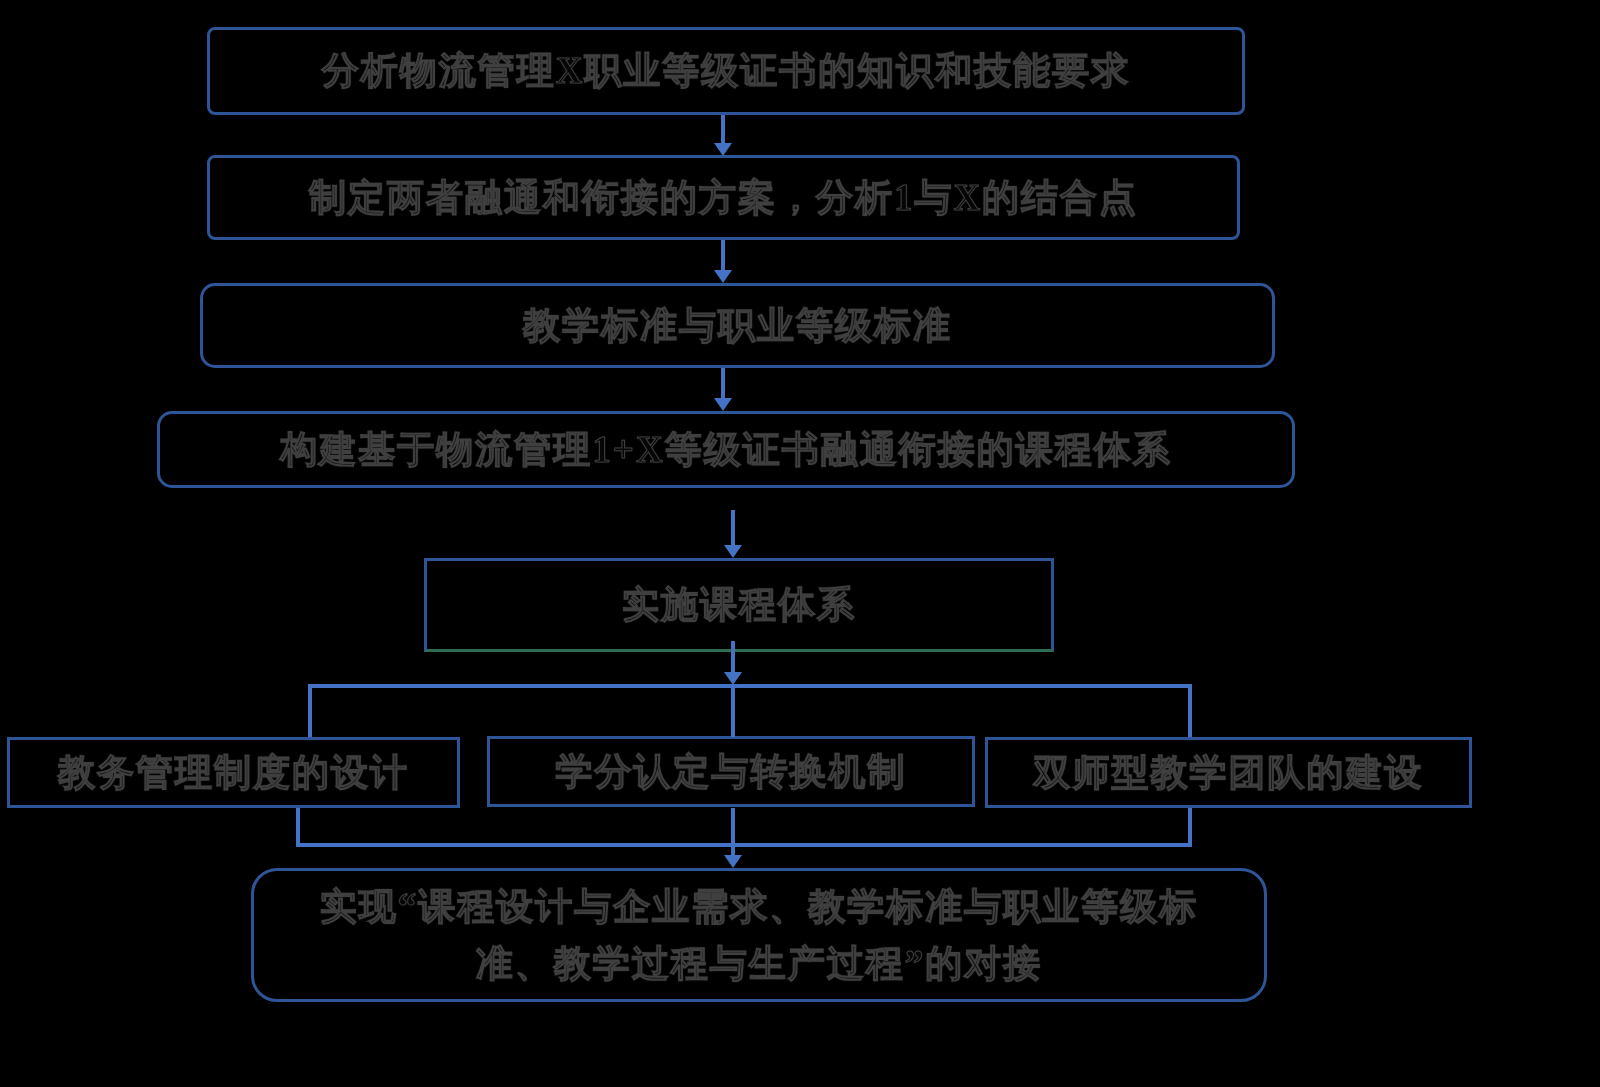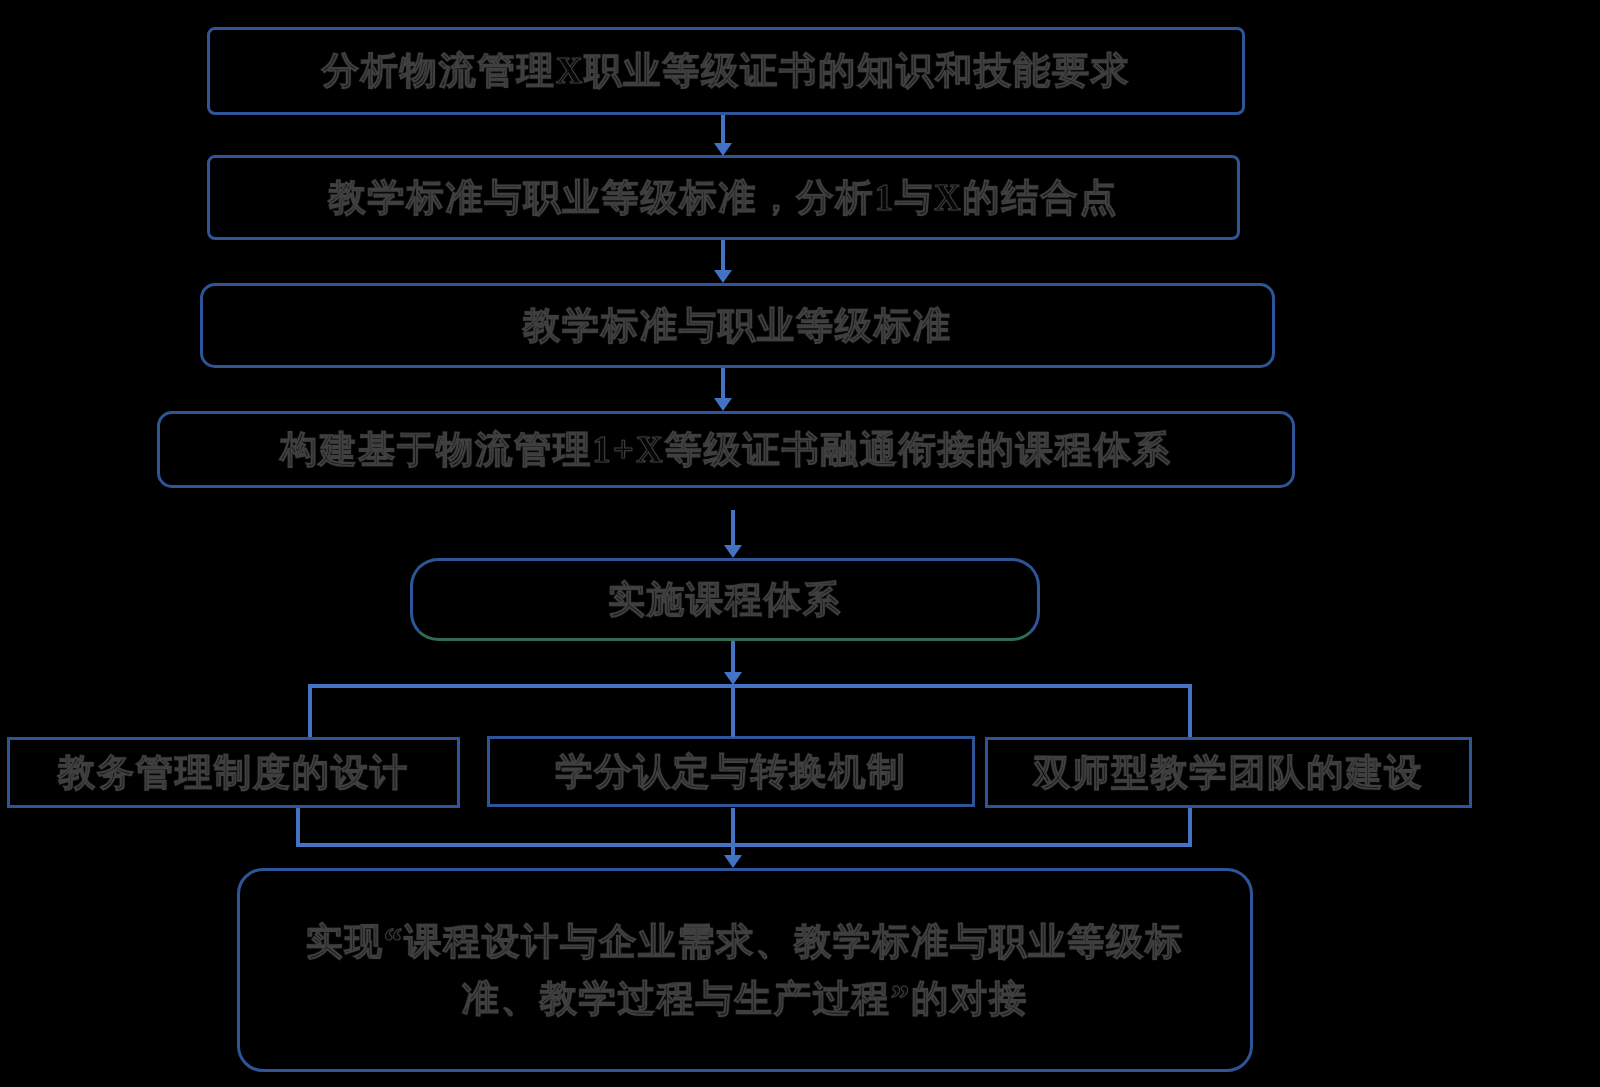--- a/index.html
+++ b/index.html
@@ -20,48 +20,48 @@
 </head>
 <body>
 
 <div class="stage">
 
   <div class="box r10" style="left:207px;top:27px;width:1038px;height:88px;">
     <div class="txt">分析物流管理X职业等级证书的知识和技能要求</div>
   </div>
 
   <div class="box r10" style="left:207px;top:155px;width:1033px;height:85px;">
-    <div class="txt">教学标准与职业等级标准，分析1与X的结合点</div>
+    <div class="txt">制定两者融通和衔接的方案，分析1与X的结合点</div>
   </div>
 
   <div class="box r14" style="left:200px;top:283px;width:1075px;height:85px;">
     <div class="txt">教学标准与职业等级标准</div>
   </div>
 
   <div class="box r14" style="left:157px;top:411px;width:1138px;height:77px;">
     <div class="txt">构建基于物流管理1+X等级证书融通衔接的课程体系</div>
   </div>
 
-  <div class="box greenedge" style="left:410px;top:558px;width:630px;height:83px;border-radius:28px;">
+  <div class="box greenedge" style="left:424px;top:558px;width:630px;height:94px;">
     <div class="txt small-txt">实施课程体系</div>
   </div>
 
   <div class="box" style="left:7px;top:737px;width:453px;height:71px;">
     <div class="txt">教务管理制度的设计</div>
   </div>
 
   <div class="box" style="left:487px;top:736px;width:488px;height:71px;">
     <div class="txt">学分认定与转换机制</div>
   </div>
 
   <div class="box" style="left:985px;top:737px;width:487px;height:71px;">
     <div class="txt">双师型教学团队的建设</div>
   </div>
 
-  <div class="box r22" style="left:237px;top:868px;width:1016px;height:204px;align-items:center;">
+  <div class="box r22" style="left:251px;top:868px;width:1016px;height:134px;align-items:center;">
     <div class="txt" style="padding:0 40px;">实现“课程设计与企业需求、教学标准与职业等级标准、教学过程与生产过程”的对接</div>
   </div>
 
   <div class="vline" style="left:721px;top:115px;height:29px;"></div>
   <div class="arrowhead" style="left:714px;top:143px;"></div>
 
   <div class="vline" style="left:721px;top:240px;height:31px;"></div>
   <div class="arrowhead" style="left:714px;top:270px;"></div>
 
   <div class="vline" style="left:721px;top:368px;height:31px;"></div>

